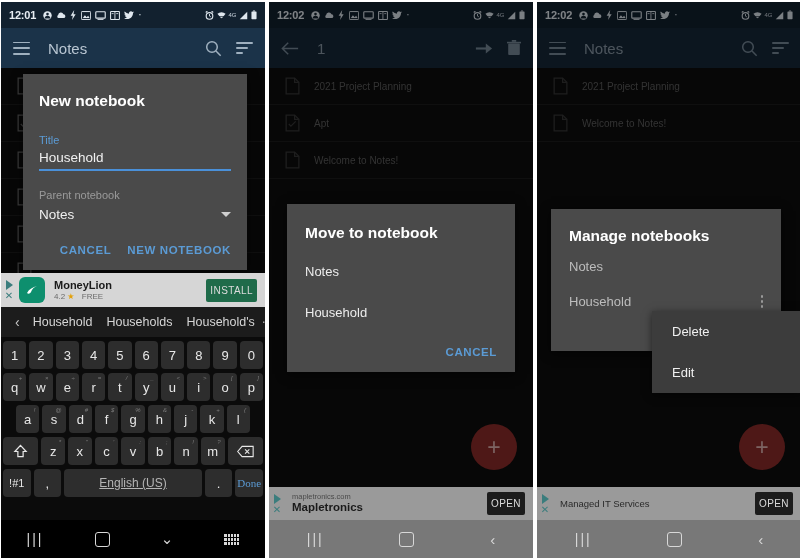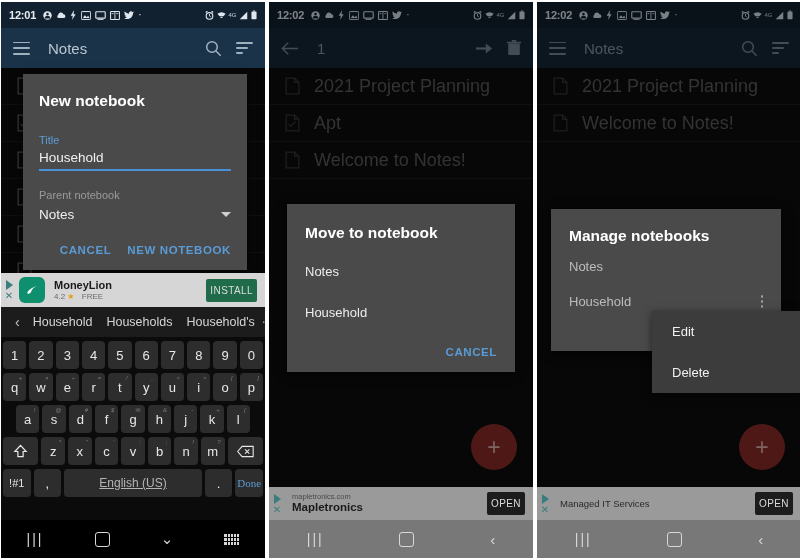--- a/index.html
+++ b/index.html
@@ -79,21 +79,21 @@
   .notelist { position: relative; }
   .note-row {
     height: 37px;
     display: flex; align-items: center;
     padding: 0 16px;
     gap: 14px;
     border-bottom: 1px solid #1c1c1c;
   }
   .note-ic { width: 15px; height: 18px; flex: 0 0 15px; position: relative; }
   .note-ic svg { display:block; }
-  .note-title { color: #9a9a9a; font-size: 18px; }
+  .note-title { color: #9a9a9a; font-size: 10px; }
 
   .panel.dimmed .note-title { color: #5e5e5e; }
   .panel.dimmed .note-ic svg { opacity: 0.45; }
   .panel.dimmed .appbar { background: #16293a; }
   .panel.dimmed .ab-title, .panel.dimmed .ab-icon { opacity: 0.72; }
 
   
   .scrim {
     position: absolute; inset: 0;
     background: rgba(0,0,0,0.45);
@@ -900,22 +900,22 @@
             <i></i>
             <i></i>
           </span>
       </div>
       <div style="padding:16px 18px 14px;display:flex;justify-content:flex-end;">
         <span class="dlg-action">CANC</span>
       </div>
     </div>
 
     <div class="popup" style="left:115px; top:309px; right:0;">
+      <div class="popup-item">Delete</div>
       <div class="popup-item">Edit</div>
-      <div class="popup-item">Delete</div>
     </div>
 
     <div class="fab" style="right:16px; bottom:88px;">
       <span>+</span>
     </div>
 
     <div class="ad" style="bottom:38px; height:33px; background:#9a9a9a;">
       <span class="ad-adchoice">
         <span class="ad-tri"></span>
         <span class="ad-x">✕</span>

